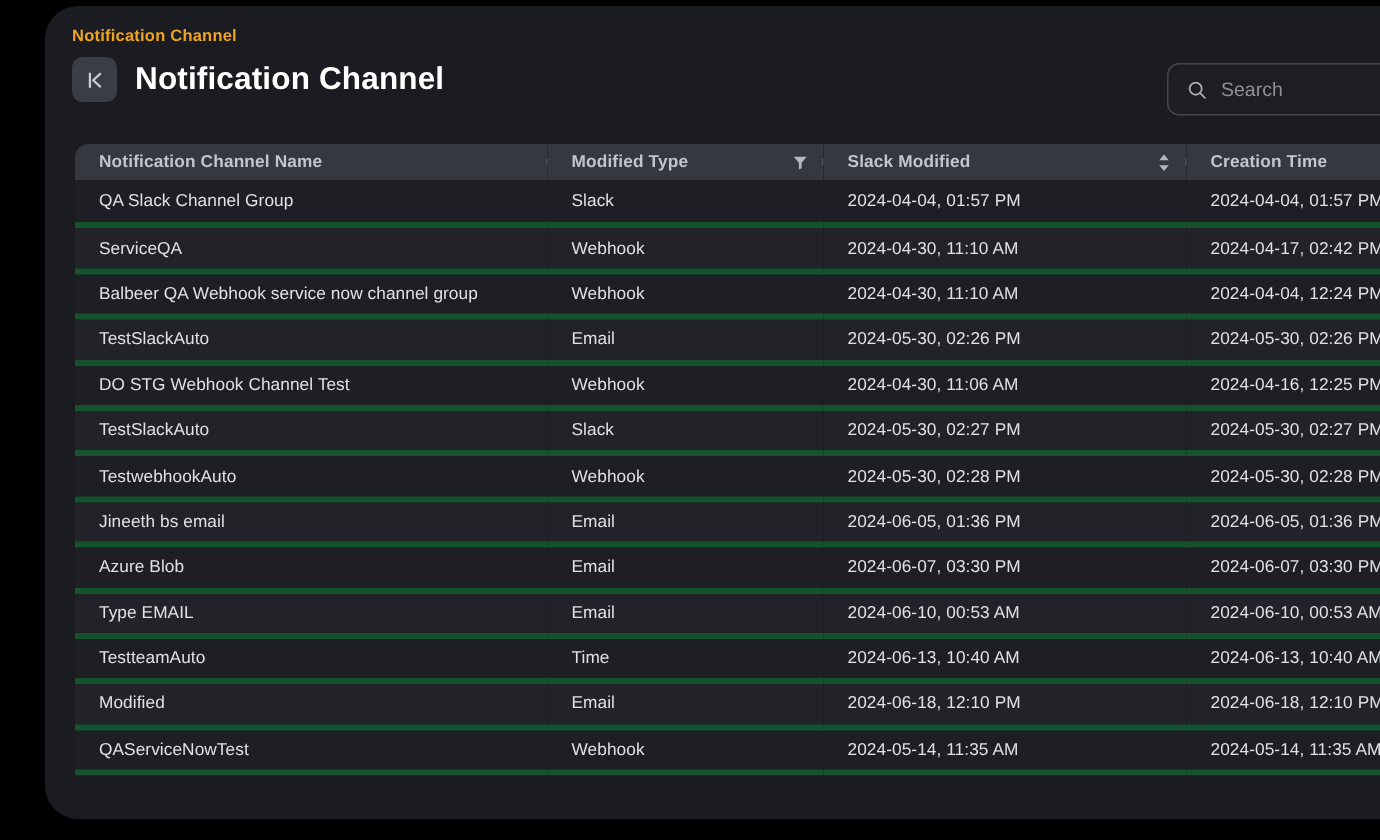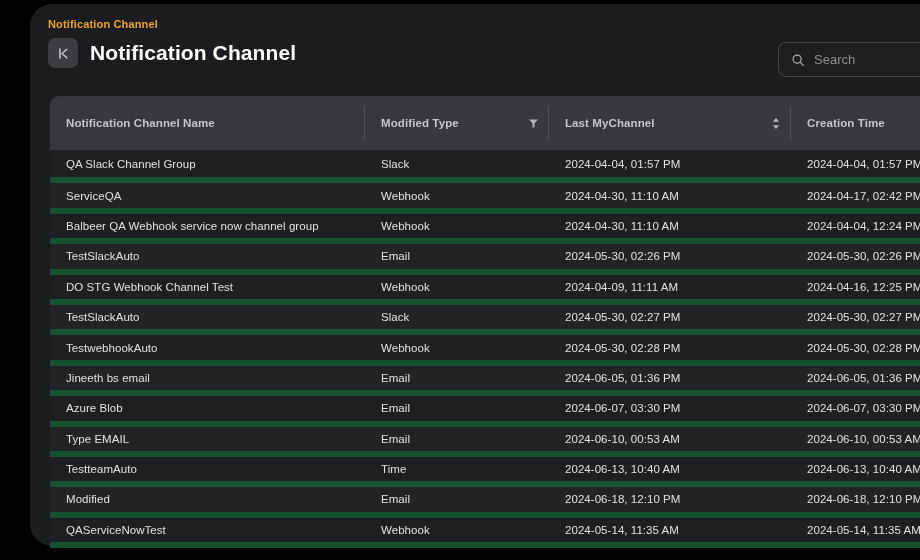--- a/index.html
+++ b/index.html
@@ -112,21 +112,21 @@
   }
 
   table {
     width: 100%;
     border-collapse: collapse;
     table-layout: fixed;
   }
 
   thead th {
     background: #35383e;
-    height: 54px;
+    height: 24px;
     font-size: 11.5px;
     font-weight: bold;
     color: #c2c5cb;
     text-align: left;
     padding: 0 0 0 16px;
     letter-spacing: .1px;
     position: relative;
     white-space: nowrap;
   }
   thead th .th-inner {
@@ -144,21 +144,21 @@
     background: #4c5057;
   }
   .hdr-icon { display: inline-flex; align-items: center; cursor: pointer; }
   .hdr-icon svg { display: block; }
 
   tbody td {
     height: 30.4px;
     font-size: 11.5px;
     color: #dfe1e5;
     padding: 0 0 0 16px;
-    border-bottom: 6px solid #14532d;
+    border-bottom: 4px solid #14532d;
     white-space: nowrap;
     overflow: hidden;
     text-overflow: ellipsis;
     letter-spacing: .05px;
   }
   tbody tr { background: #212328; }
   tbody tr:nth-child(odd) { background: #1d1f24; }
 
   col.c1 { width: 315px; }
   col.c2 { width: 184px; }
@@ -215,21 +215,21 @@
                 <span class="hdr-icon">
                   <svg width="11" height="11" viewBox="0 0 14 14" fill="#b4b7bd">
                     <path d="M1.5 2 H12.5 L8.2 7 V11.6 L5.8 12.8 V7 Z"></path>
                   </svg>
                 </span>
               </div>
               <span class="divider"></span>
             </th>
             <th>
               <div class="th-inner">
-                <span>Last MyChannel</span>
+                <span>Slack Modified</span>
                 <span class="hdr-icon">
                   <svg width="10" height="13" viewBox="0 0 10 14" fill="#b4b7bd">
                     <path d="M5 1 L8.4 5.2 H1.6 Z"></path>
                     <path d="M5 13 L1.6 8.8 H8.4 Z"></path>
                   </svg>
                 </span>
               </div>
               <span class="divider"></span>
             </th>
             <th>
@@ -260,21 +260,21 @@
             </tr>
             <tr>
               <td>TestSlackAuto</td>
               <td>Email</td>
               <td>2024-05-30, 02:26 PM</td>
               <td>2024-05-30, 02:26 PM</td>
             </tr>
             <tr>
               <td>DO STG Webhook Channel Test</td>
               <td>Webhook</td>
-              <td>2024-04-09, 11:11 AM</td>
+              <td>2024-04-30, 11:06 AM</td>
               <td>2024-04-16, 12:25 PM</td>
             </tr>
             <tr>
               <td>TestSlackAuto</td>
               <td>Slack</td>
               <td>2024-05-30, 02:27 PM</td>
               <td>2024-05-30, 02:27 PM</td>
             </tr>
             <tr>
               <td>TestwebhookAuto</td>

